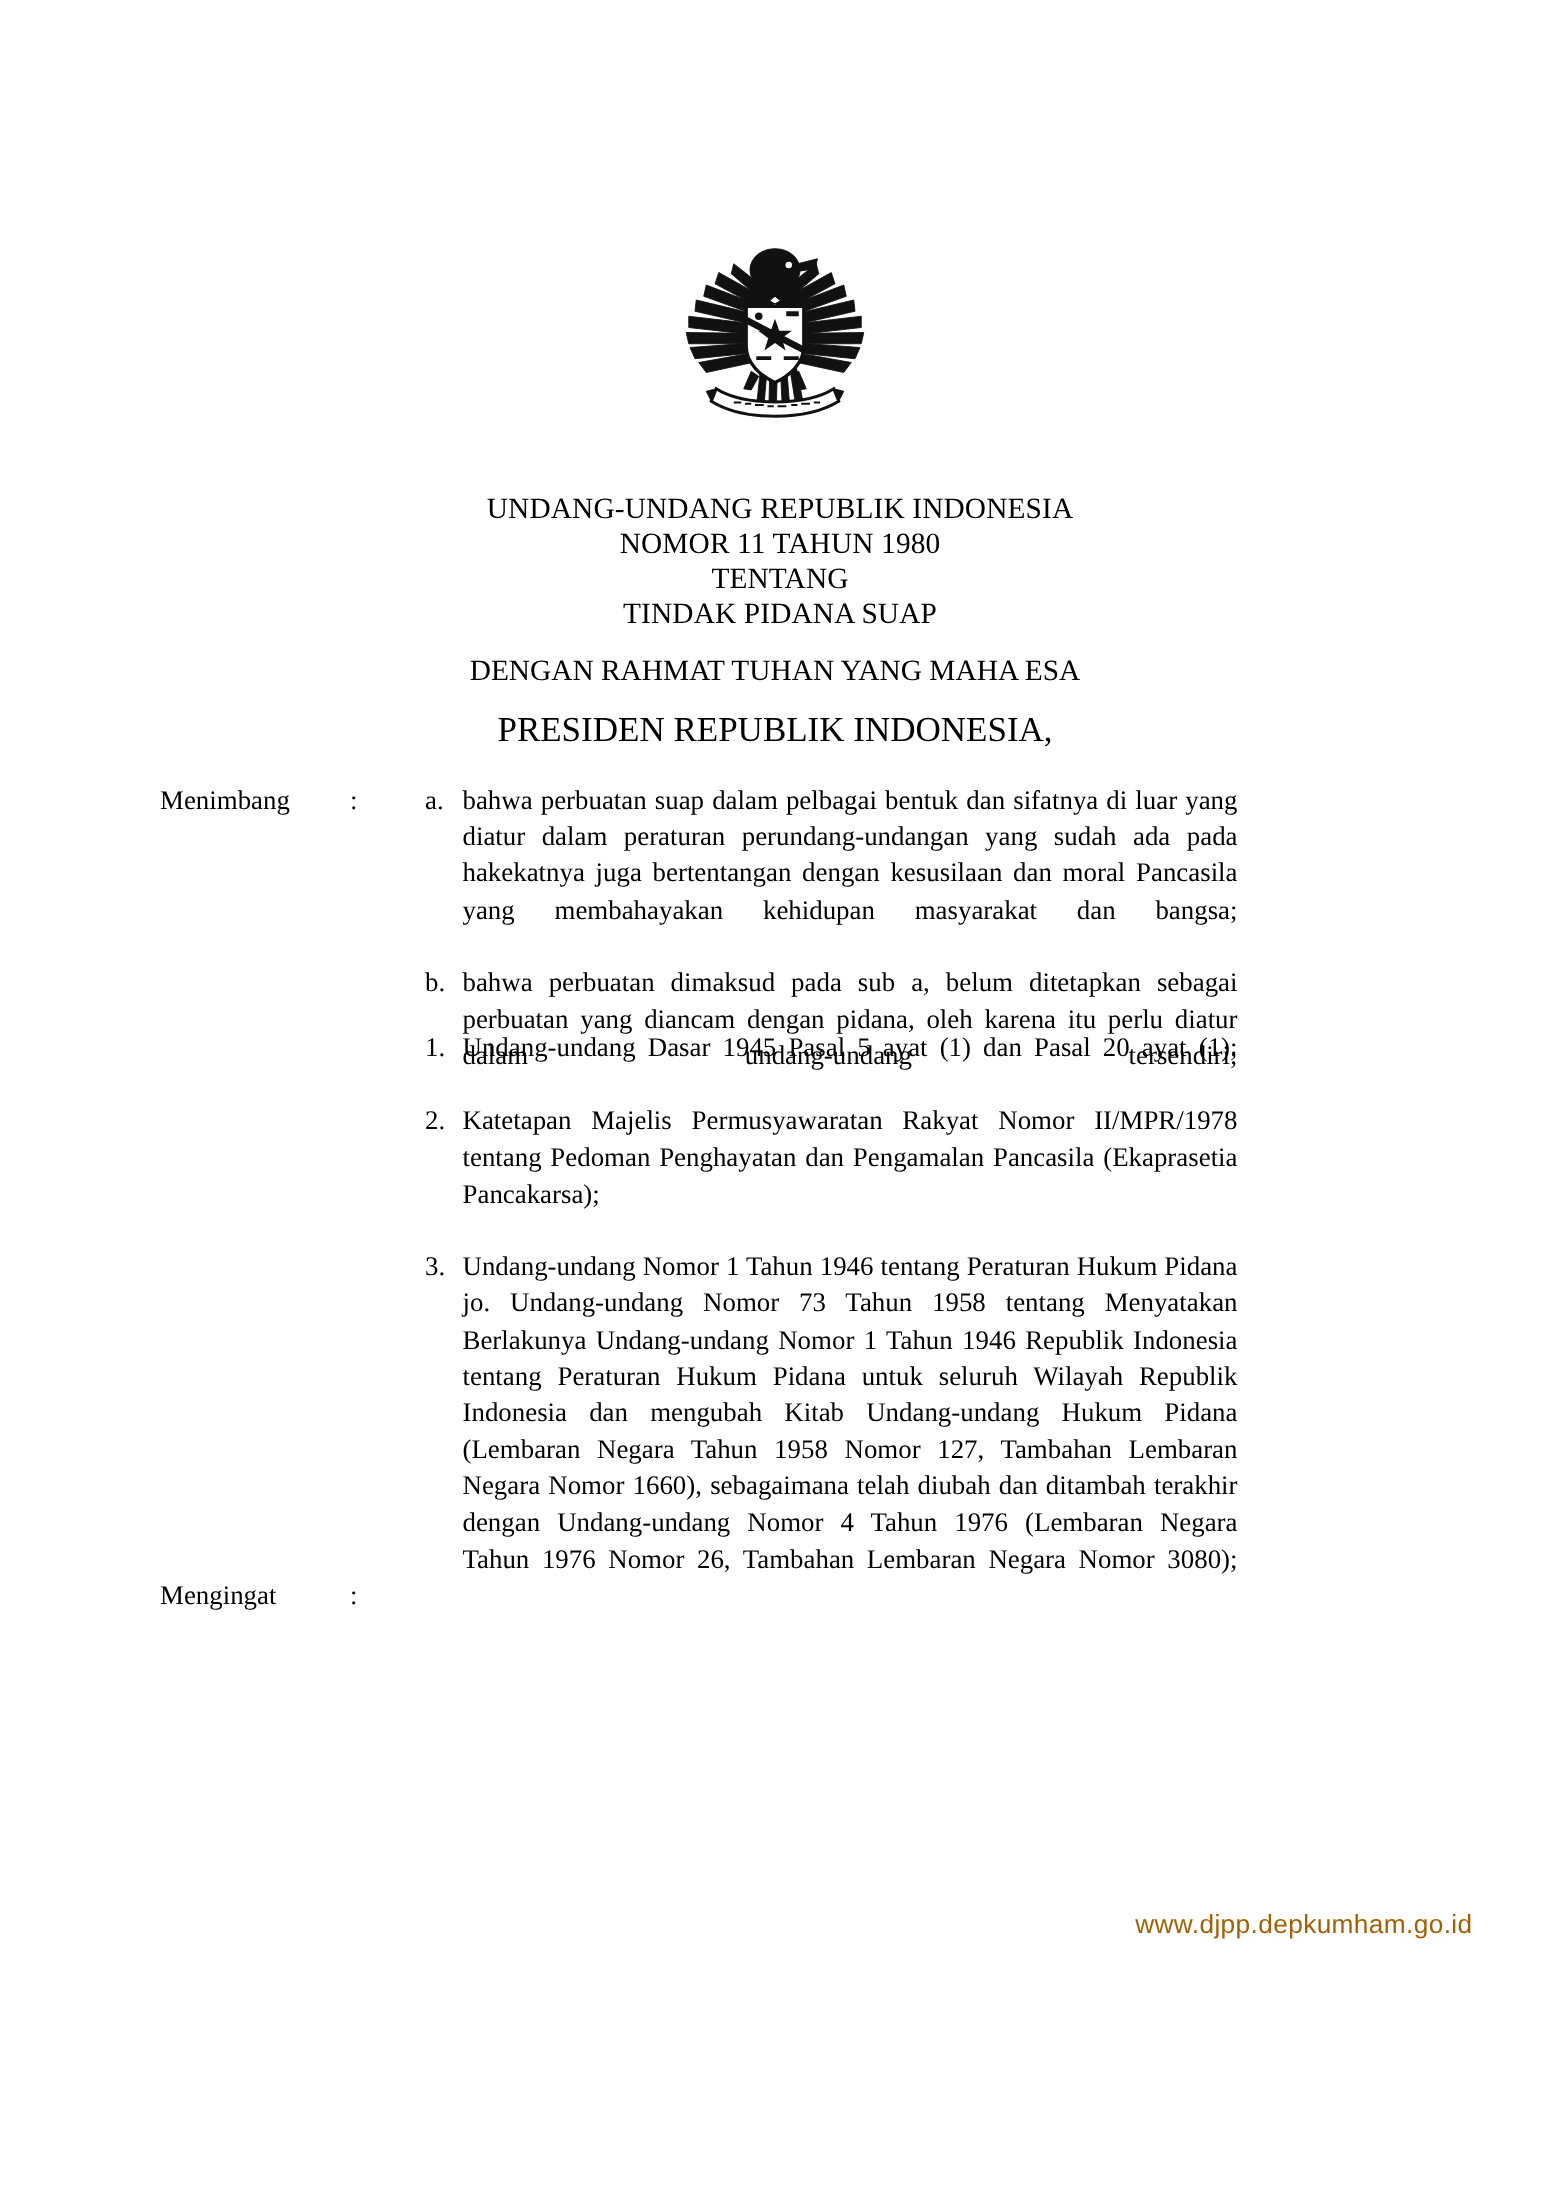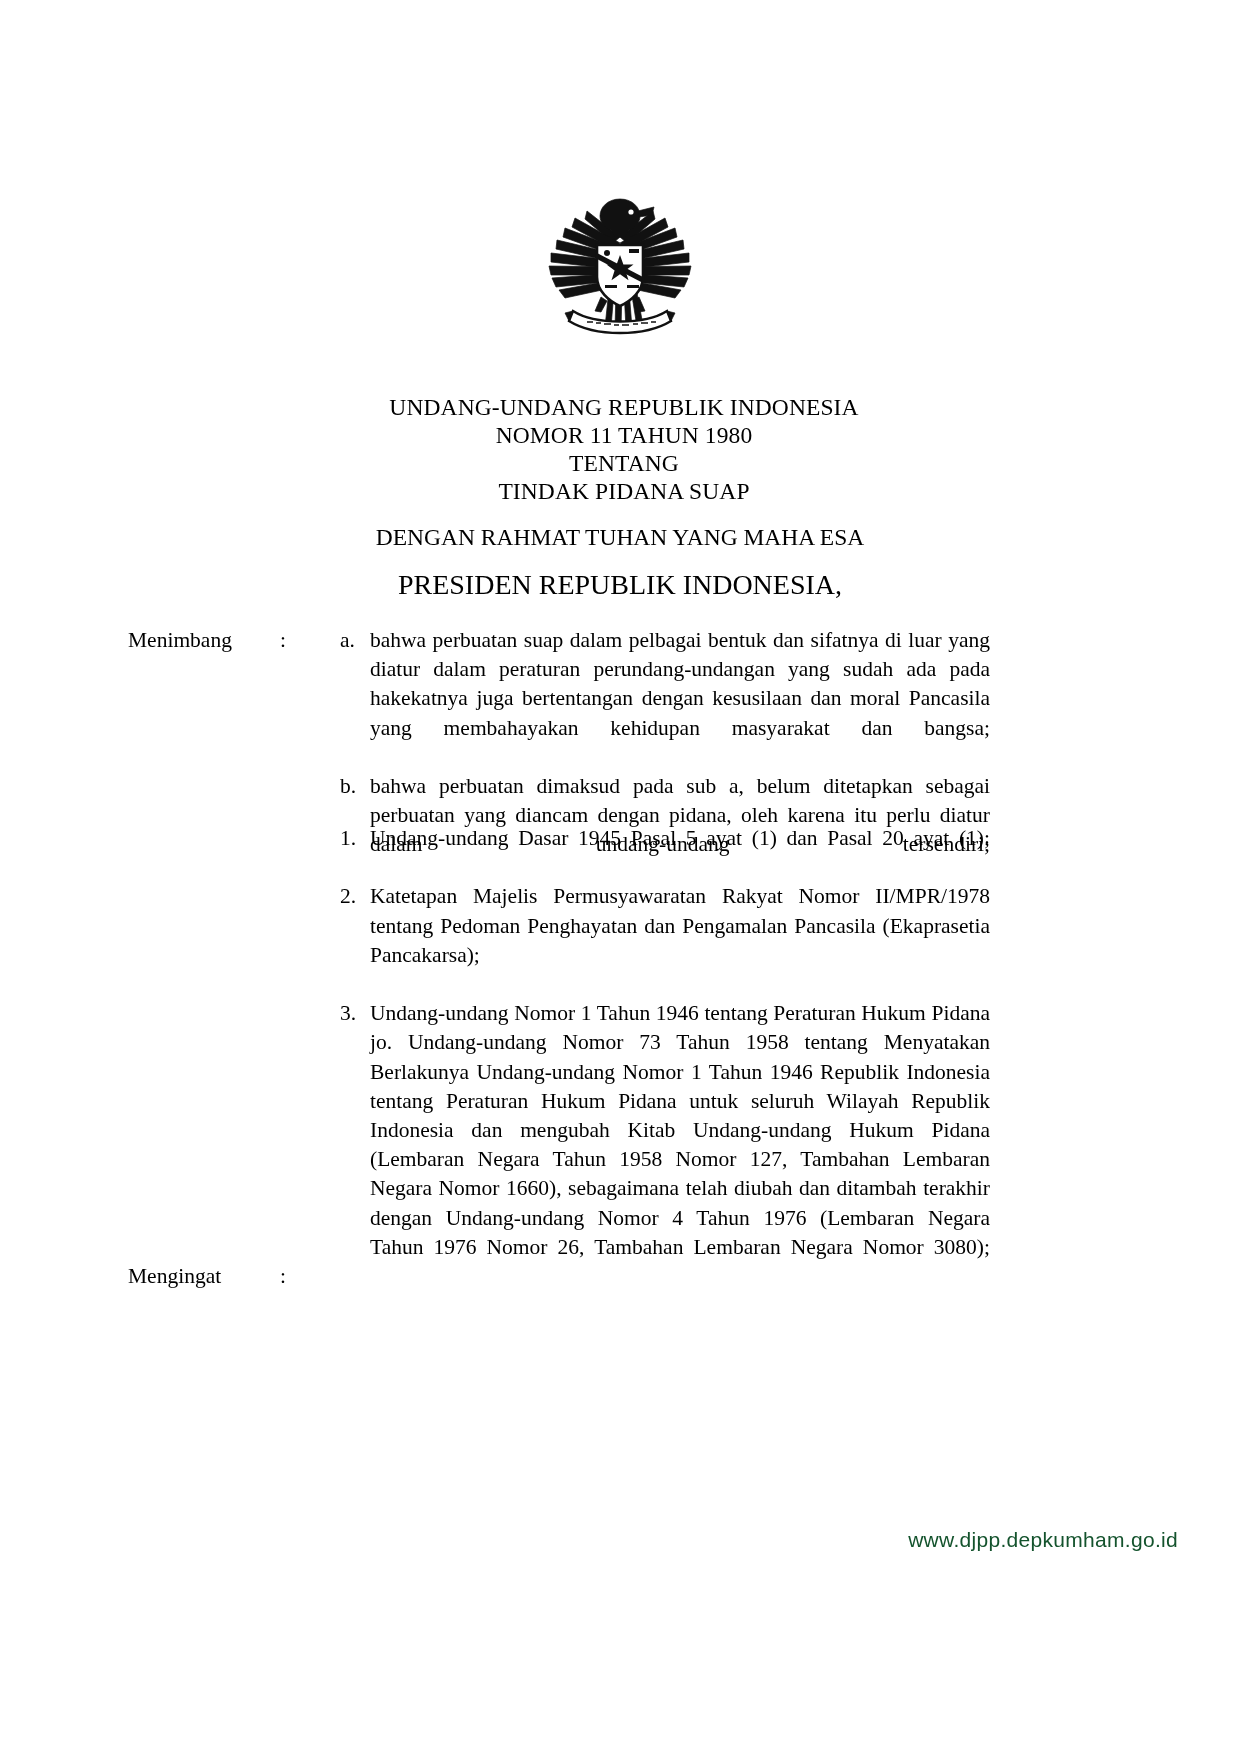--- a/index.html
+++ b/index.html
@@ -125,21 +125,21 @@
   }
 
   
   .watermark {
     position: absolute;
     right: 62px;
     top: 1528px;
     font-family: "Liberation Sans", "DejaVu Sans", sans-serif;
     font-size: 21px;
     letter-spacing: 0.3px;
-    color: #14532d;
+    color: #a16207;
     white-space: nowrap;
   }
 </style>
 </head>
 <body>
 
 <div class="page">
 
   <div class="emblem-wrap">
     <span class="emblem">

